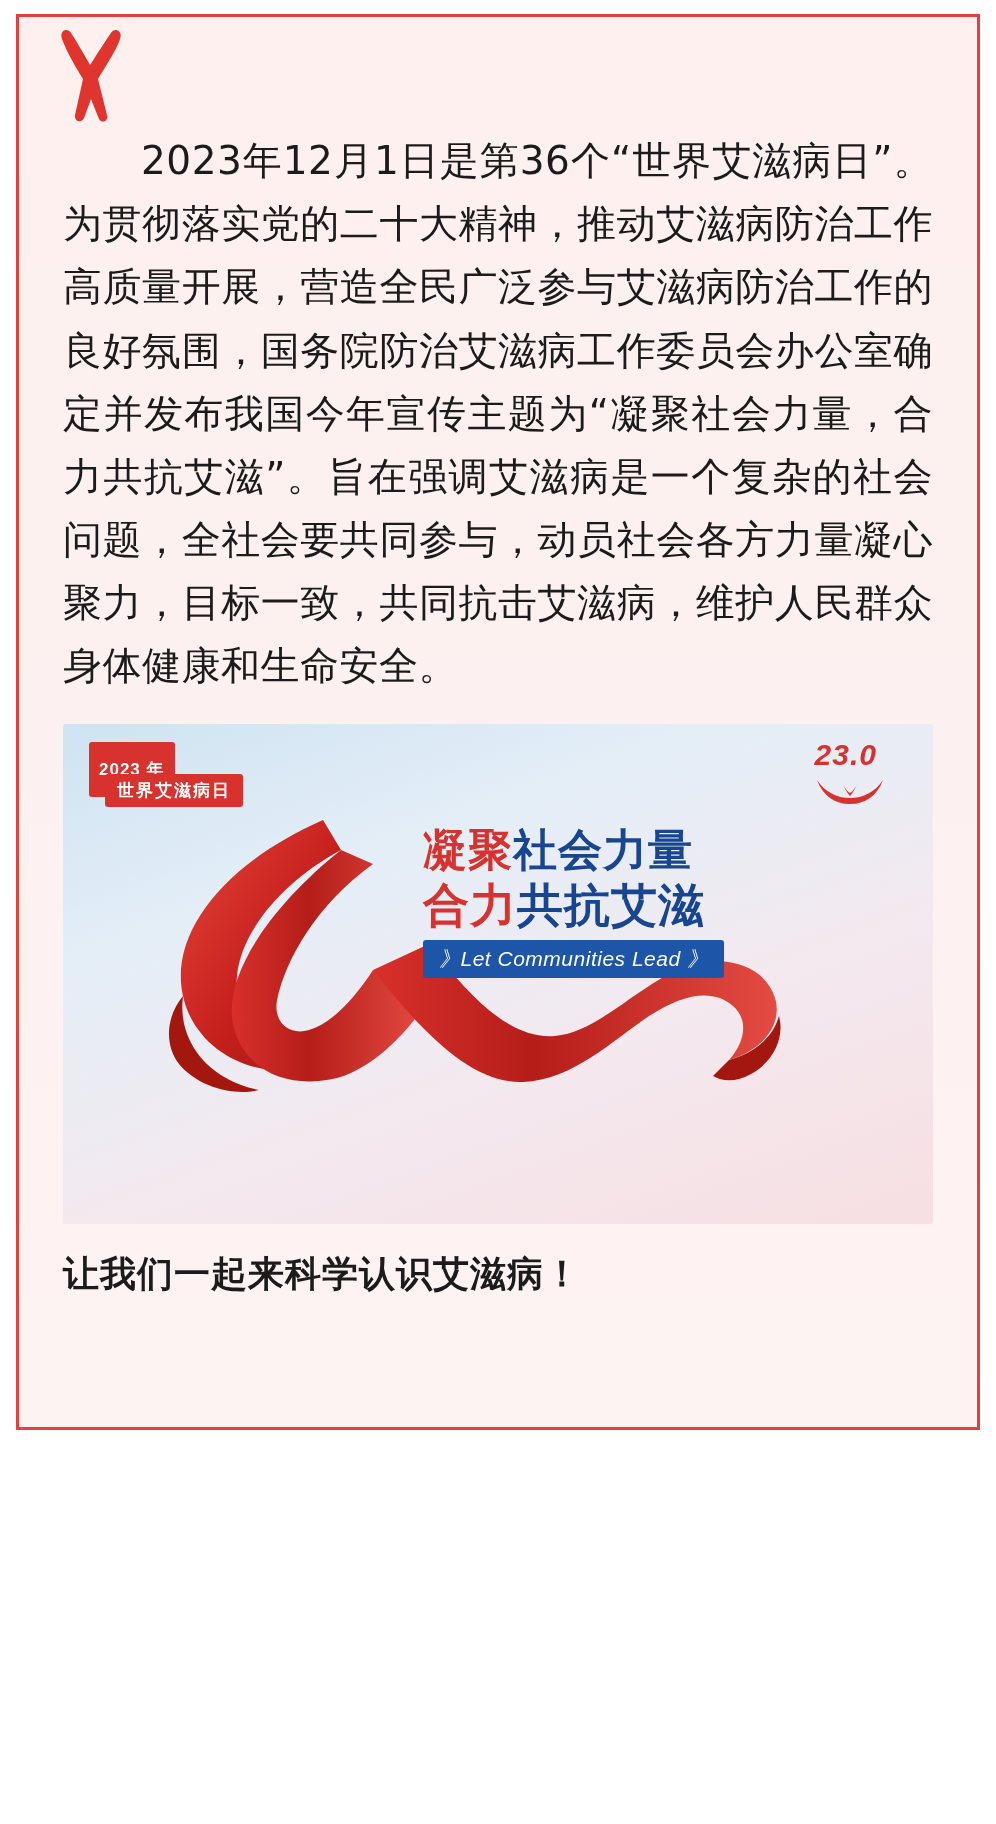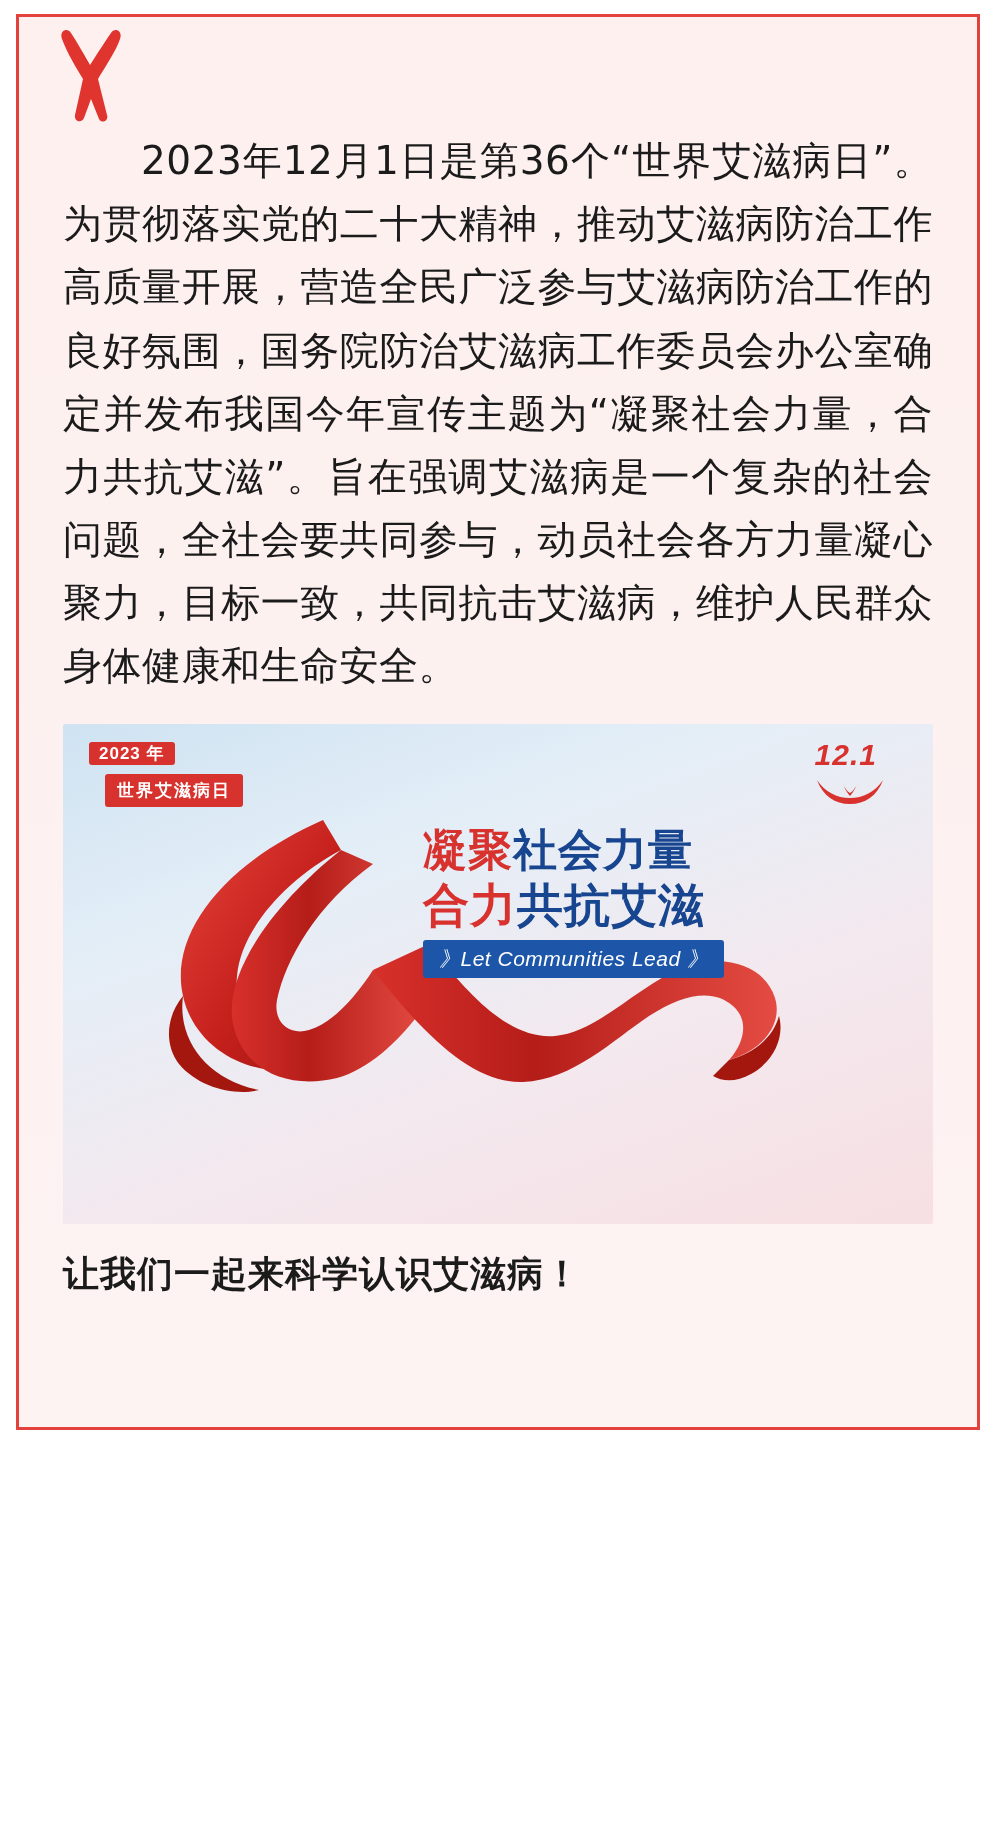--- a/index.html
+++ b/index.html
@@ -75,21 +75,21 @@
   }
 
   .badge-2023 {
     position: absolute;
     left: 26px;
     top: 18px;
     background: #d8322e;
     color: #fff;
     font-size: 17px;
     font-weight: bold;
-    padding: 0 10px;
+    padding: 16px 10px;
     border-radius: 3px;
     letter-spacing: 1px;
   }
   .badge-wad {
     position: absolute;
     left: 18px;
     top: 50px;
     background: #d8322e;
     color: #fff;
     font-size: 17px;
@@ -227,21 +227,21 @@
     </div>
 
     <div class="content">
 
       <p class="body-text">2023年12月1日是第36个“世界艾滋病日”。为贯彻落实党的二十大精神，推动艾滋病防治工作高质量开展，营造全民广泛参与艾滋病防治工作的良好氛围，国务院防治艾滋病工作委员会办公室确定并发布我国今年宣传主题为“凝聚社会力量，合力共抗艾滋”。旨在强调艾滋病是一个复杂的社会问题，全社会要共同参与，动员社会各方力量凝心聚力，目标一致，共同抗击艾滋病，维护人民群众身体健康和生命安全。</p>
 
       <div class="poster">
 
         <div class="badge-2023">2023 年</div>
         <div class="badge-wad">世界艾滋病日</div>
-        <div class="date-121">12.1</div>
+        <div class="date-121">23.0</div>
 
         <div class="hands-mark">
           <svg viewBox="0 0 74 30" width="74" height="30" aria-hidden="true">
             <path d="M4 2 C10 18 22 26 37 26 C52 26 64 18 70 2 C62 14 50 20 37 20 C24 20 12 14 4 2 Z" fill="#d8322e"></path>
             <path d="M30 6 C33 14 37 18 37 18 C37 18 41 14 44 6 C41 13 37 15 37 15 C37 15 33 13 30 6 Z" fill="#d8322e"></path>
           </svg>
         </div>
 
         <div class="poster-ribbon">
           <svg viewBox="0 0 760 430" width="760" height="430" aria-hidden="true">

